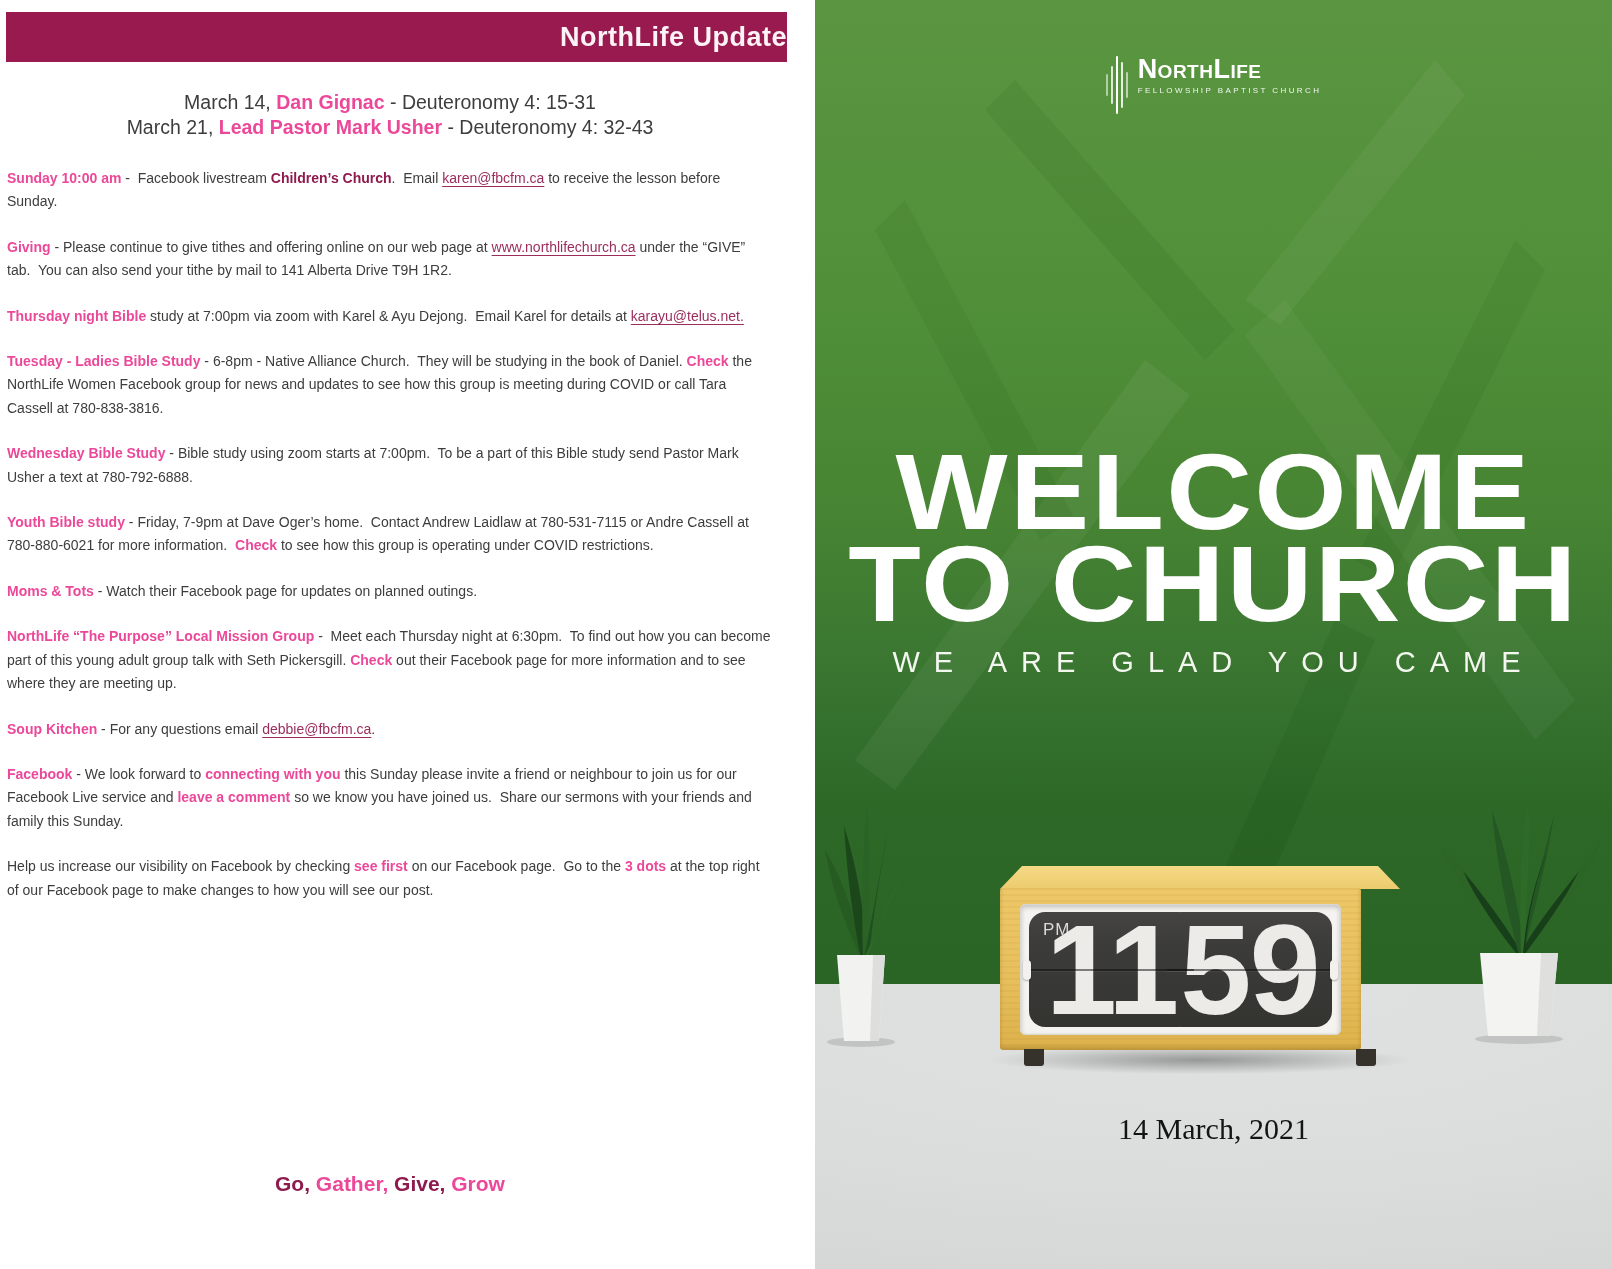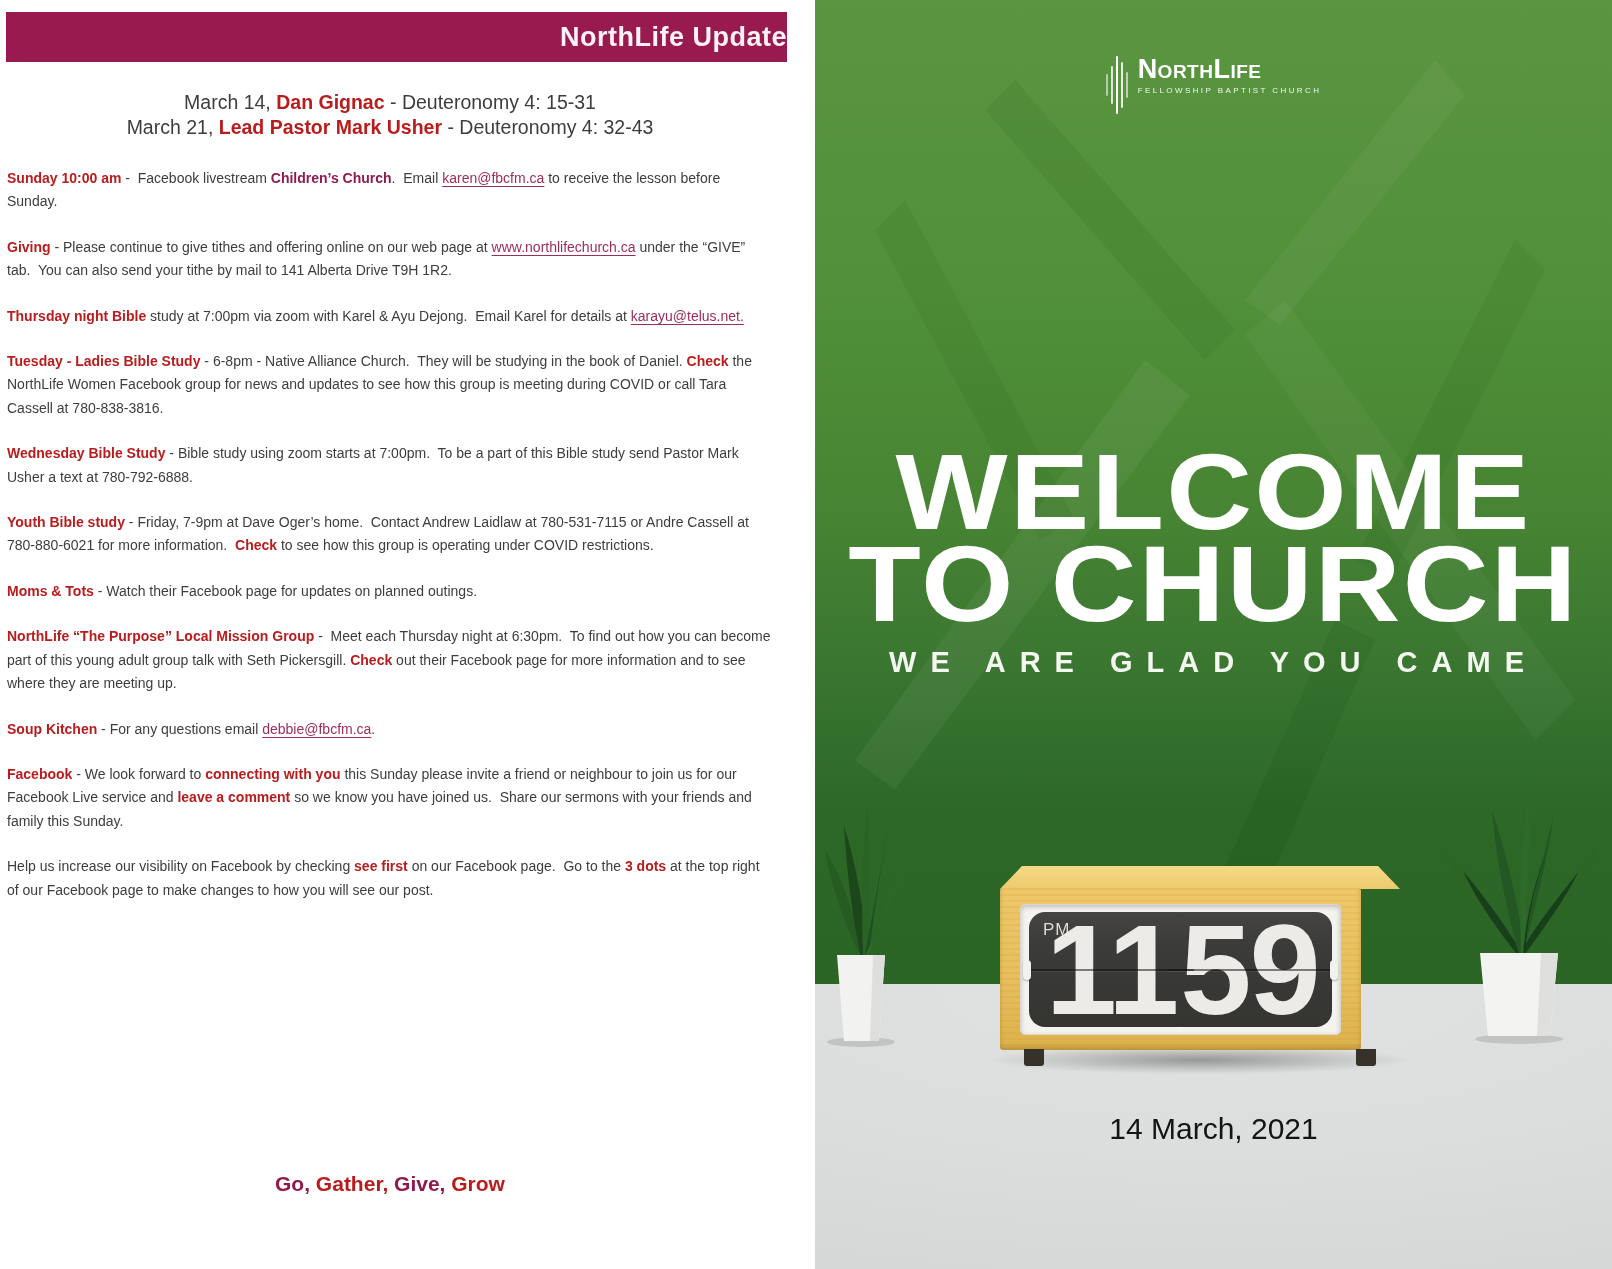--- a/index.html
+++ b/index.html
@@ -9,21 +9,21 @@
   
   .left-pane{position:absolute;left:0;top:0;width:815px;height:1269px;background:#ffffff;}
   .banner{position:absolute;left:6px;top:12px;width:781px;height:50px;background:#981a4f;
           display:flex;align-items:center;justify-content:flex-end;}
   .banner span{color:#fdf3f6;font-size:27px;font-weight:700;letter-spacing:0.5px;}
   .schedule{position:absolute;left:0;top:90px;width:780px;text-align:center;}
   .sched-line{margin:0;font-size:19.5px;line-height:25px;color:#3d3d3d;white-space:pre-wrap;}
   .paras{position:absolute;left:7px;top:167px;width:764px;}
   .para{margin:0 0 22px 0;font-size:14px;line-height:23.4px;color:#3d3d3d;white-space:pre-wrap;}
   .seg-normal{color:#3d3d3d;}
-  .seg-bold{font-weight:700;color:#b91c1c;}
+  .seg-bold{font-weight:700;color:#ec4899;}
   .seg-maroon{font-weight:700;color:#8e1a4e;}
   a.seg-link{color:#9b2d5d;text-decoration:underline;text-underline-offset:3px;}
   .motto{position:absolute;left:0;top:1172px;width:780px;text-align:center;
          font-size:21px;font-weight:700;white-space:pre-wrap;}
 
   
   .poster{position:absolute;left:815px;top:0;width:797px;height:1269px;overflow:hidden;}
   .wall{position:absolute;left:0;top:0;width:797px;height:984px;
         background:linear-gradient(180deg,#5b9541 0%,#519039 30%,#478433 52%,#387430 70%,#2d6827 82%,#2b6526 100%);}
   .leafpattern{position:absolute;left:0;top:0;}
@@ -37,21 +37,21 @@
   .b1{height:22px;opacity:.55;} .b2{height:38px;opacity:.8;} .b3{height:58px;opacity:1;width:3px;}
   .b4{height:46px;opacity:.85;} .b5{height:26px;opacity:.6;}
   .logo-text{text-align:left;}
   .logo-brand{font-size:27px;font-weight:700;font-variant:small-caps;letter-spacing:.5px;line-height:1;}
   .logo-sub{font-size:8px;letter-spacing:2.4px;margin-top:3px;opacity:.92;}
 
   .headline{position:absolute;left:0;top:446px;width:100%;text-align:center;color:#ffffff;
             font-weight:700;transform:scaleX(1.1);}
   .headline div{font-size:108px;line-height:92px;letter-spacing:2px;}
   .tagline{position:absolute;left:0;top:646px;width:100%;text-align:center;color:#f3f7ef;
-           font-size:29px;letter-spacing:14px;font-weight:700;}
+           font-size:29px;letter-spacing:14px;font-weight:400;}
 
   
   .plant{position:absolute;}
   .plant-left{left:8px;top:790px;}
   .plant-right{left:608px;top:783px;}
 
   
   .clock{position:absolute;left:185px;top:866px;width:400px;height:206px;}
   .clock-shadow{position:absolute;left:-8px;right:-8px;top:180px;height:28px;
         background:radial-gradient(ellipse at 50% 50%,rgba(35,35,35,.38) 0%,rgba(35,35,35,.12) 48%,rgba(0,0,0,0) 72%);}
@@ -71,21 +71,21 @@
         background:rgba(12,12,12,.5);box-shadow:0 1px 0 rgba(255,255,255,.07);z-index:3;}
   .digits{font-size:128px;font-weight:700;color:#ecebe7;letter-spacing:-2px;line-height:1;z-index:2;}
   .meridiem{position:absolute;top:8px;left:14px;font-size:17px;color:#dcdbd6;letter-spacing:1px;z-index:2;}
   .pin{position:absolute;width:8px;height:20px;border-radius:4px;background:#f2f1ed;
         top:calc(50% - 10px);z-index:4;box-shadow:0 1px 2px rgba(0,0,0,.3);}
   .pin-left{left:2px;} .pin-right{right:2px;}
   .foot{position:absolute;top:183px;width:20px;height:17px;background:#34322b;border-radius:0 0 3px 3px;}
   .foot-left{left:24px;} .foot-right{right:24px;}
 
   .poster-date{position:absolute;left:0;top:1112px;width:100%;text-align:center;color:#141414;
-        font-family:Liberation Sans, sans-serif;font-size:30px;}
+        font-family:Liberation Serif, serif;font-size:30px;}
 </style>
 </head>
 <body>
 
 <div class="canvas">
 
   <div class="left-pane">
     <div class="banner">
       <span>NorthLife Update</span>
     </div>

